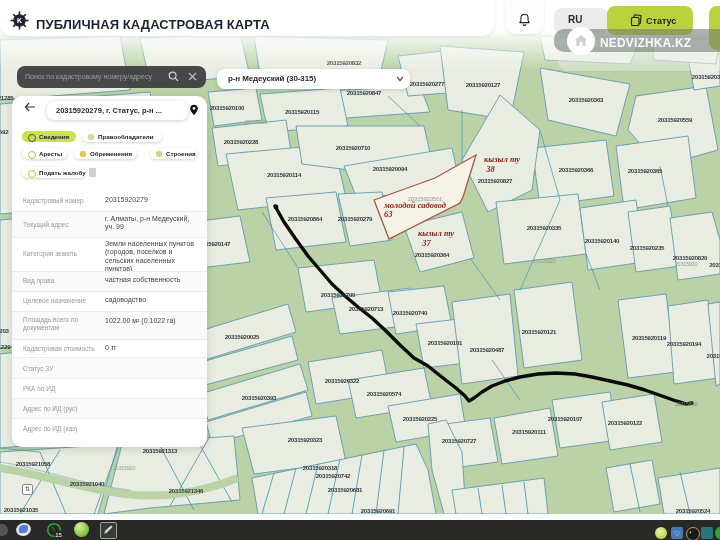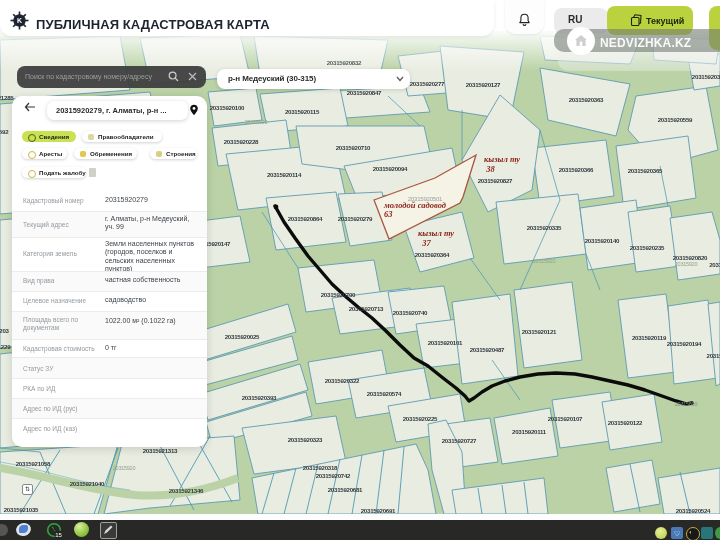--- a/index.html
+++ b/index.html
@@ -233,21 +233,21 @@
   <div class="abs" style="left:554px;top:8px;width:54px;height:26px;background:#ebebeb;border-radius:8px;"></div>
   <div class="abs" style="left:568px;top:14px;font-size:10px;font-weight:700;color:#2a2a2a;">RU</div>
 
   <div class="abs" style="left:607px;top:6px;width:86px;height:29px;background:#b9d23e;border-radius:8px;"></div>
   <svg class="abs" style="left:630px;top:14px;" width="12" height="13" viewBox="0 0 12 13">
     <g fill="none" stroke="#20260e" stroke-width="1.1">
       <rect x="1.5" y="3.5" width="7.5" height="8" rx="1"></rect>
       <path d="M3.5,3.5 L5,0.8 L11,1.5 L10.5,9 L9,9.5"></path>
     </g>
   </svg>
-  <div class="abs" style="left:646px;top:16px;font-size:9px;font-weight:700;color:#20260e;">Текущий</div>
+  <div class="abs" style="left:646px;top:16px;font-size:9px;font-weight:700;color:#20260e;">Статус</div>
 
   <div class="abs" style="left:709px;top:6px;width:11px;height:44px;background:#b9d23e;border-radius:8px 0 0 8px;"></div>
 
   <div class="abs" style="left:554px;top:29px;width:166px;height:23px;background:rgba(112,120,114,0.58);border-radius:10px 0 0 10px;"></div>
   <div class="abs" style="left:558px;top:52px;width:162px;height:19px;background:rgba(235,240,235,0.42);border-radius:0 0 0 10px;"></div>
   <div class="abs" style="left:567px;top:27px;width:28px;height:28px;background:#fff;border-radius:50%;"></div>
   <svg class="abs" style="left:573px;top:33px;" width="16" height="16" viewBox="0 0 16 16">
     <path d="M8,2 L14,7 L12.6,7 L12.6,13 L3.4,13 L3.4,7 L2,7 Z" fill="#cfcfcf"></path>
     <rect x="6.7" y="8.6" width="2.6" height="4.4" fill="#fff"></rect>
   </svg>
@@ -268,21 +268,21 @@
   <svg class="abs" style="left:396px;top:76px;" width="8" height="6" viewBox="0 0 8 6">
       <path d="M1,1 L4,4.5 L7,1" fill="none" stroke="#555" stroke-width="1.2"></path>
     </svg>
 
   <div class="abs" style="left:12px;top:96px;width:195px;height:351px;background:#fff;border-radius:10px;box-shadow:0 2px 8px rgba(0,0,0,0.15);overflow:hidden;">
 
     <svg class="abs" style="left:12px;top:6px;" width="12" height="10" viewBox="0 0 12 10">
         <path d="M5,1 L1.5,5 L5,9 M1.8,5 H11" fill="none" stroke="#333" stroke-width="1.2"></path>
       </svg>
     <div class="abs" style="left:35px;top:5px;width:141px;height:19px;background:#fff;border-radius:7px;box-shadow:0 1px 4px rgba(0,0,0,0.18);"></div>
-    <div class="abs" style="left:44px;top:10px;font-size:7.5px;font-weight:700;color:#2a2a2a;">20315920279, г. Алматы, р-н ...</div>
+    <div class="abs" style="left:44px;top:10px;font-size:7.5px;font-weight:700;color:#2a2a2a;">20315920279, г. Статус, р-н ...</div>
     <svg class="abs" style="left:177px;top:8px;" width="10" height="12" viewBox="0 0 10 12">
         <path d="M5,0.8 C2.7,0.8 1.2,2.5 1.2,4.4 C1.2,7 5,11 5,11 C5,11 8.8,7 8.8,4.4 C8.8,2.5 7.3,0.8 5,0.8 Z" fill="#111"></path>
         <circle cx="5" cy="4.4" r="1.4" fill="#fff"></circle>
       </svg>
 
     <div class="abs" style="left:10px;top:35px;width:54px;height:11px;background:#c9e251;border-radius:6px;"></div>
     <div class="abs" style="left:16px;top:37.5px;width:6px;height:6px;border:1px solid #4c5e14;border-radius:50%;"></div>
     <div class="abs" style="left:27px;top:37px;font-size:6.2px;font-weight:700;color:#222;">Сведения</div>
     <div class="abs" style="left:70px;top:35px;width:80px;height:11px;background:#fff;border-radius:6px;box-shadow:0 1px 3px rgba(0,0,0,0.18);"></div>
     <div class="abs" style="left:76px;top:37.5px;width:6px;height:6px;background:#dcd79a;border-radius:2px;"></div>

